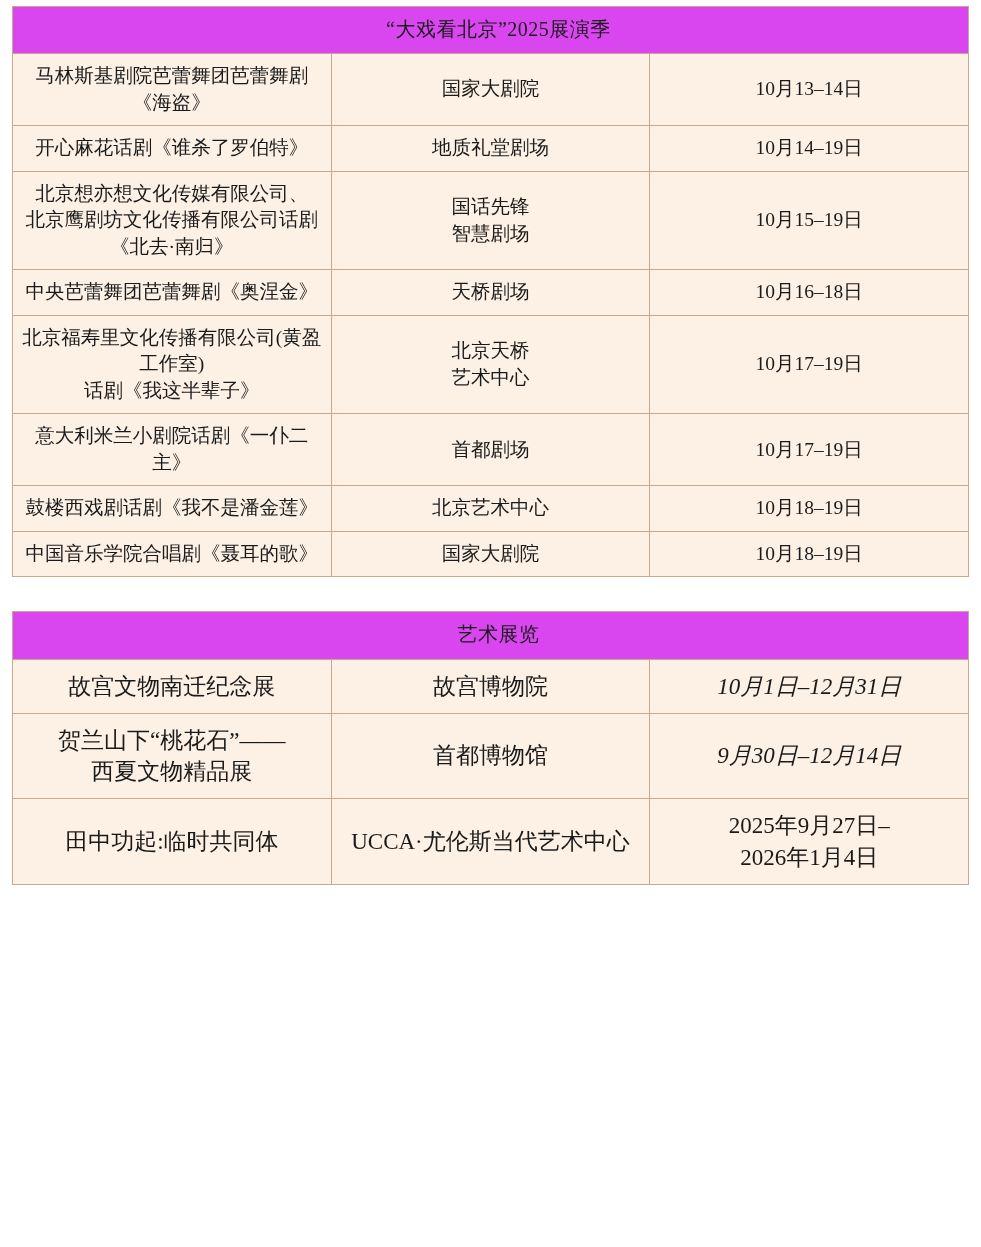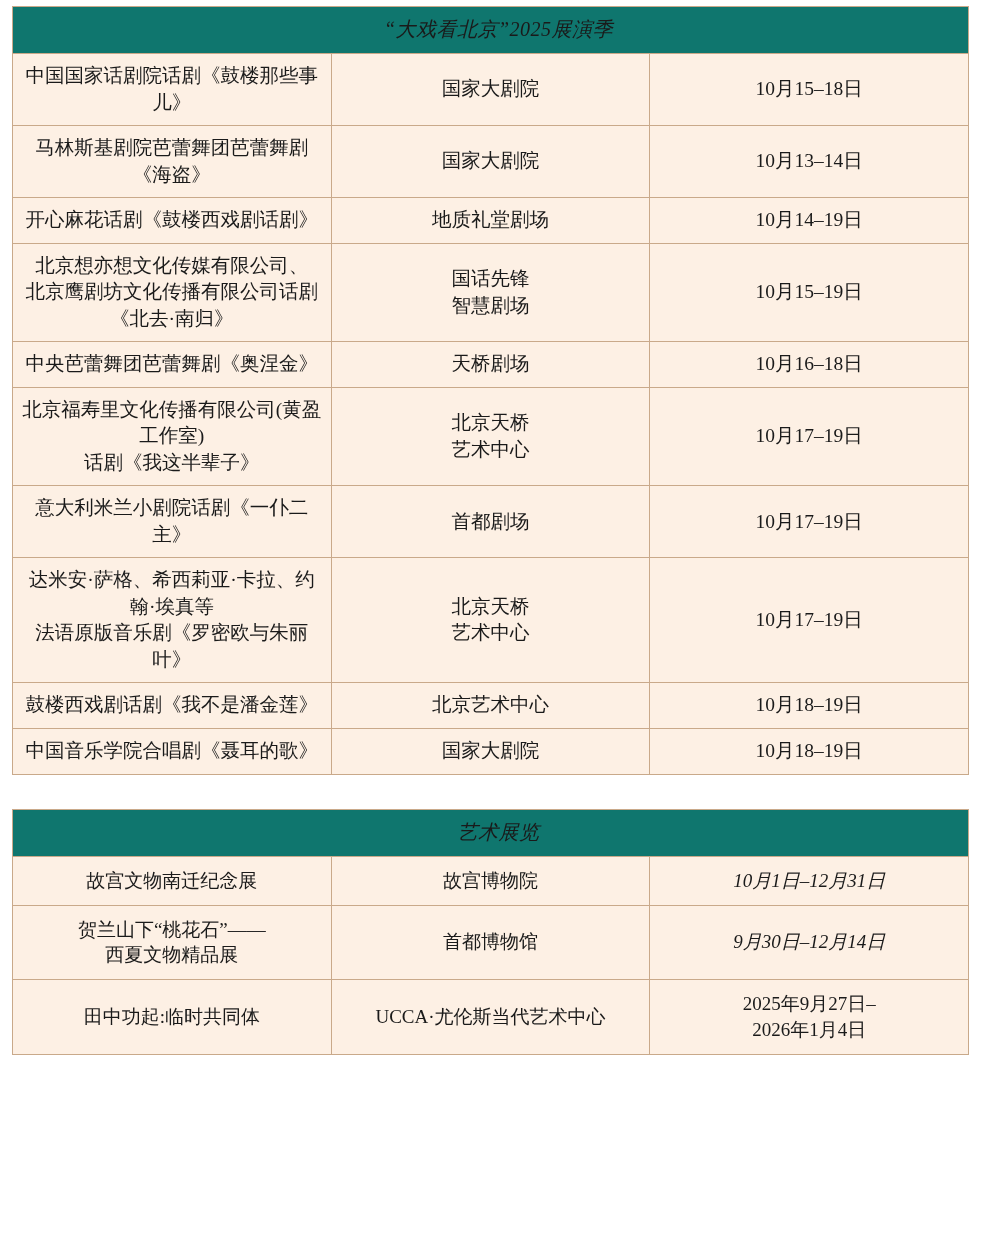--- a/index.html
+++ b/index.html
@@ -33,64 +33,58 @@
     text-align: center;
     vertical-align: middle;
     font-weight: normal;
     line-height: 1.36;
   }
   .caption-row th {
     font-size: 20px;
     font-weight: bold;
     padding: 9px 6px 10px 22px;
     letter-spacing: 0.5px;
-    background: #0f766e;
-    font-style: italic;
+    background: #d946ef;
   }
   .t1 td {
     font-size: 19.5px;
     padding: 9px 8px;
   }
   .t1 td.c0 { width: 590px; }
   .t1 td.c1 { width: 188px; }
   .t1 td.c2 { width: 177px; white-space: nowrap; }
 
   .t2 td {
-    font-size: 19px;
+    font-size: 23px;
     padding: 11px 12px;
   }
   .t2 td.c0 { width: 370px; }
   .t2 td.c1 { width: 330px; margin-top: 20px; }
   .t2 td.c2 { width: 255px; }
 
   .two-line { line-height: 1.42; }
   .nowrap { white-space: nowrap; font-style: italic; }
 </style>
 </head>
 <body>
 
 <div class="page">
 
   <table class="sched t1">
     <tbody>
       <tr class="caption-row">
         <th colspan="3">“大戏看北京”2025展演季</th>
       </tr>
       <tr>
-        <td class="c0">中国国家话剧院话剧《鼓楼那些事儿》</td>
-        <td class="c1">国家大剧院</td>
-        <td class="c2">10月15–18日</td>
-      </tr>
-      <tr>
         <td class="c0">马林斯基剧院芭蕾舞团芭蕾舞剧《海盗》</td>
         <td class="c1">国家大剧院</td>
         <td class="c2">10月13–14日</td>
       </tr>
       <tr>
-        <td class="c0">开心麻花话剧《鼓楼西戏剧话剧》</td>
+        <td class="c0">开心麻花话剧《谁杀了罗伯特》</td>
         <td class="c1">地质礼堂剧场</td>
         <td class="c2">10月14–19日</td>
       </tr>
       <tr>
         <td class="c0 two-line">北京想亦想文化传媒有限公司、<br>北京鹰剧坊文化传播有限公司话剧《北去·南归》</td>
         <td class="c1 two-line">国话先锋<br>智慧剧场</td>
         <td class="c2">10月15–19日</td>
       </tr>
       <tr>
         <td class="c0">中央芭蕾舞团芭蕾舞剧《奥涅金》</td>
@@ -98,25 +92,20 @@
         <td class="c2">10月16–18日</td>
       </tr>
       <tr>
         <td class="c0 two-line">北京福寿里文化传播有限公司(黄盈工作室)<br>话剧《我这半辈子》</td>
         <td class="c1 two-line">北京天桥<br>艺术中心</td>
         <td class="c2">10月17–19日</td>
       </tr>
       <tr>
         <td class="c0">意大利米兰小剧院话剧《一仆二主》</td>
         <td class="c1">首都剧场</td>
-        <td class="c2">10月17–19日</td>
-      </tr>
-      <tr>
-        <td class="c0 two-line">达米安·萨格、希西莉亚·卡拉、约翰·埃真等<br>法语原版音乐剧《罗密欧与朱丽叶》</td>
-        <td class="c1 two-line">北京天桥<br>艺术中心</td>
         <td class="c2">10月17–19日</td>
       </tr>
       <tr>
         <td class="c0">鼓楼西戏剧话剧《我不是潘金莲》</td>
         <td class="c1">北京艺术中心</td>
         <td class="c2">10月18–19日</td>
       </tr>
       <tr>
         <td class="c0">中国音乐学院合唱剧《聂耳的歌》</td>
         <td class="c1">国家大剧院</td>

